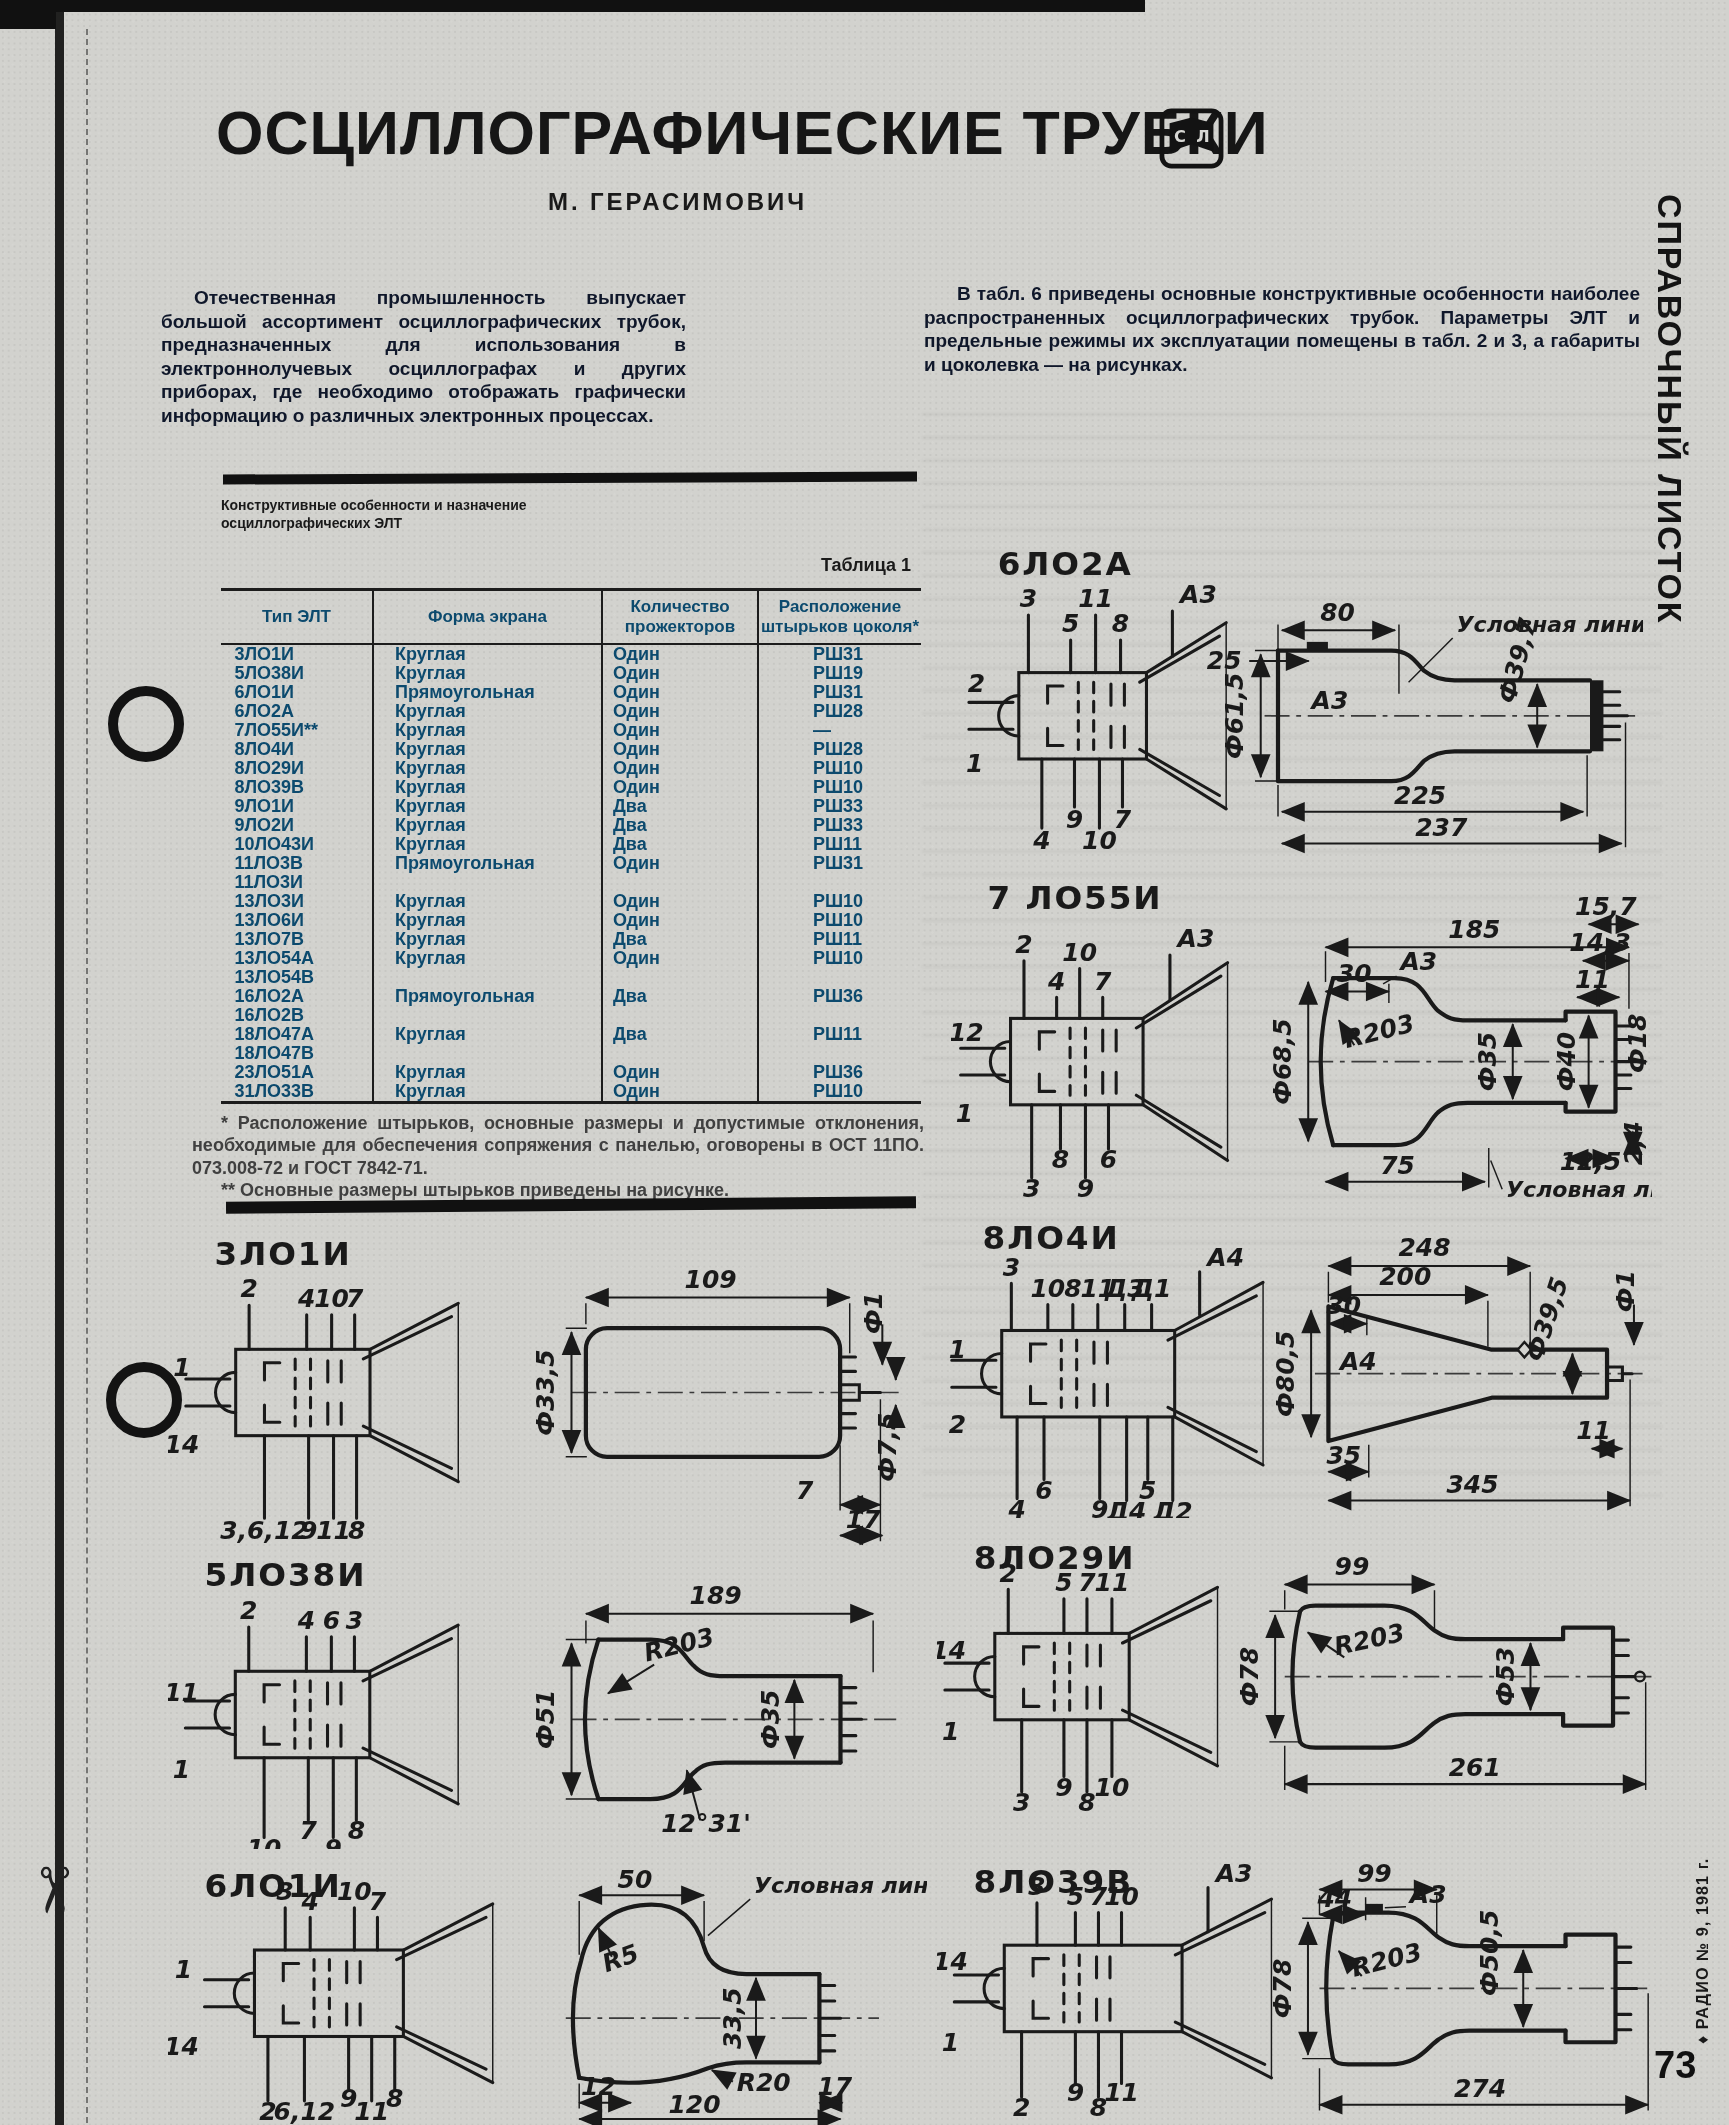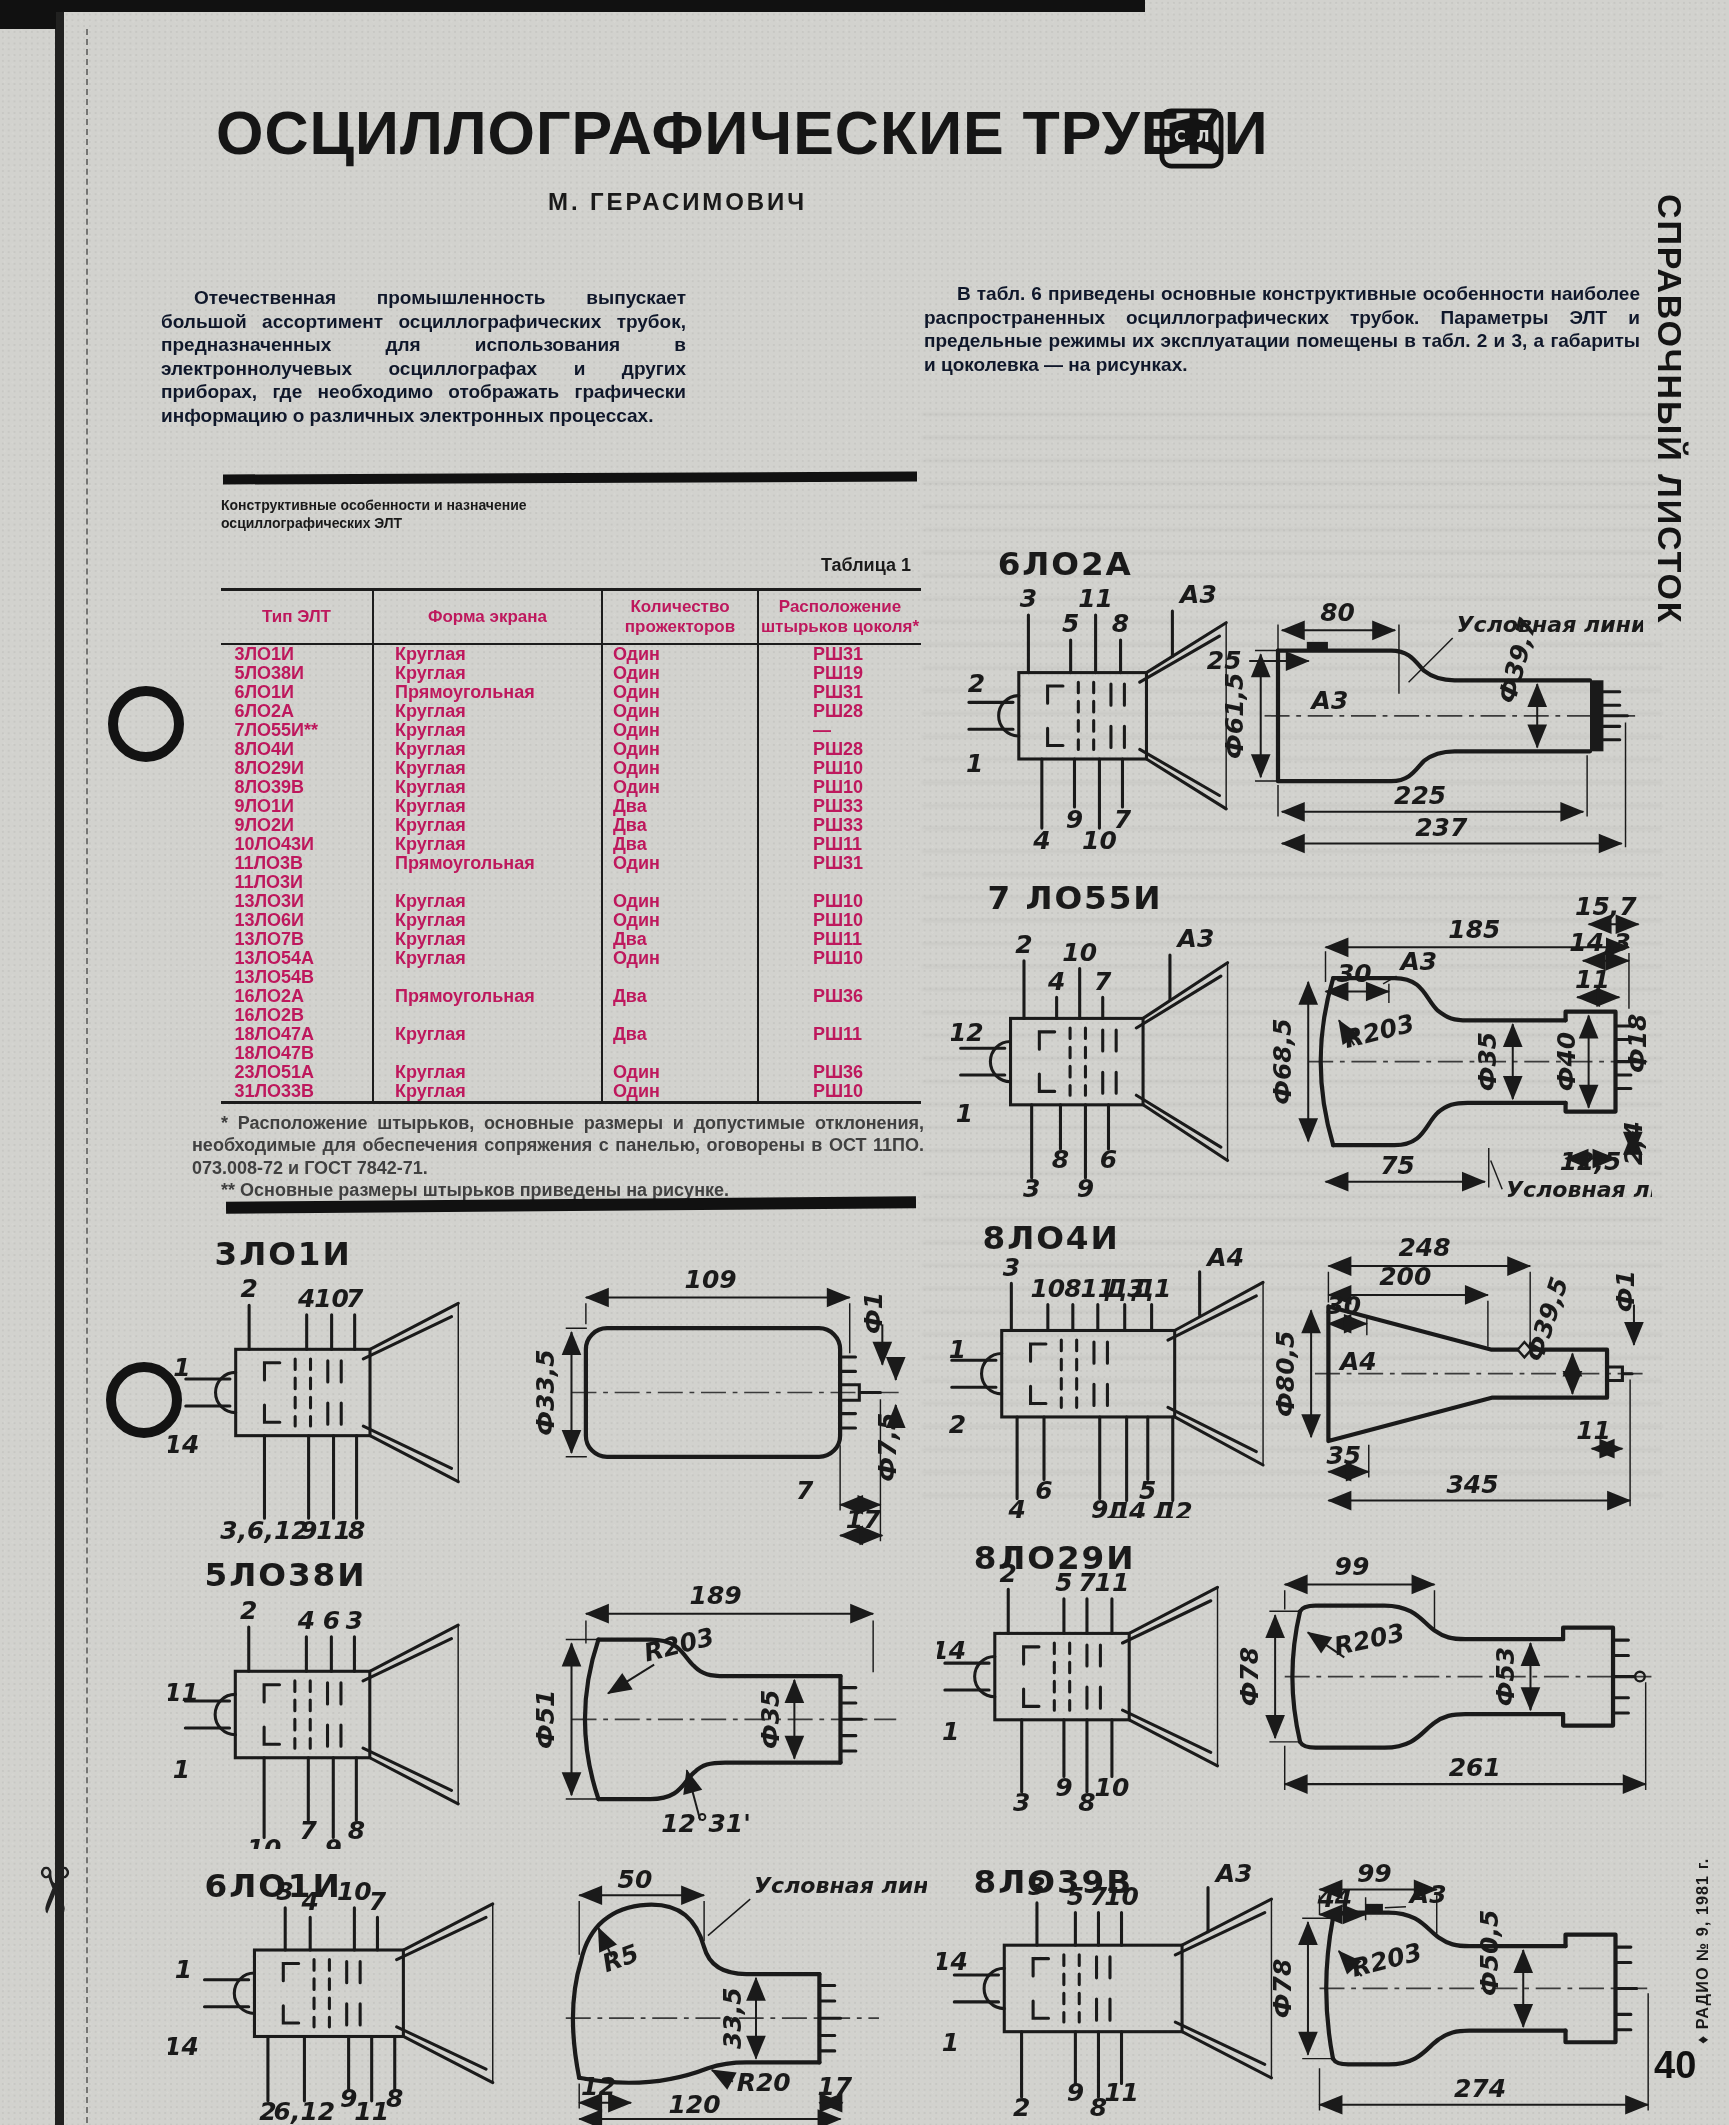--- a/index.html
+++ b/index.html
@@ -11,21 +11,21 @@
        font-family:"Liberation Sans",sans-serif;color:#1b1b1b;}
   .abs{position:absolute;}
   .bar{background:#111;}
   .title{font-weight:bold;font-size:61px;letter-spacing:1px;text-align:center;white-space:nowrap;color:#161616;}
   .author{font-weight:bold;font-size:24px;letter-spacing:2.9px;text-align:center;color:#1a1a1a;}
   .para{font-weight:bold;font-size:19px;line-height:1.24;text-align:justify;text-indent:33px;color:#0f172a;}
   .tabtitle{font-weight:bold;font-size:14px;text-align:left;line-height:1.3;color:#1a1a1a;}
   .tabcap{font-weight:bold;font-size:18px;text-align:right;color:#1a1a1a;}
   .tbl{position:absolute;left:221px;top:588px;width:699px;border-collapse:collapse;table-layout:fixed;
        border-top:3.8px solid #1c1c1c;border-bottom:3.8px solid #1c1c1c;
-       font-family:"Liberation Sans",sans-serif;color:#be185d;}
+       font-family:"Liberation Sans",sans-serif;color:#0c4a6e;}
   .tbl th{border-bottom:2.9px solid #1c1c1c;font-weight:bold;font-size:17px;line-height:1.18;padding:5.8px 1.9px;vertical-align:middle;}
   .tbl th + th, .tbl td + td{border-left:2.9px solid #1c1c1c;}
   .tbl td{height:19px;line-height:19px;font-size:18px;font-weight:bold;padding:0 0 0 13.4px;white-space:nowrap;}
   .tbl td:nth-child(2){padding-left:21px;}
   .tbl td:nth-child(3){padding-left:10px;margin-top:48px;}
   .tbl td:nth-child(4){padding-left:54px;}
   .foot{font-weight:bold;font-size:18px;line-height:1.24;text-align:justify;color:#404040;}
   .foot p{margin:0;text-indent:29px;}
   .sidev{writing-mode:vertical-rl;font-weight:bold;font-size:34px;letter-spacing:1.9px;color:#141414;white-space:nowrap;}
   .radiov{font-weight:bold;font-size:16.3px;letter-spacing:1px;color:#1a1a1a;transform:rotate(-90deg);transform-origin:0 0;white-space:nowrap;}
@@ -646,14 +646,14 @@
     <line class="dim" x1="386" y1="76" x2="386" y2="214" marker-start="url(#ar)" marker-end="url(#ar)"></line>
     <text class="dnum tam" transform="rotate(-90 368 145)" x="368" y="145">Ф78</text>
     <line class="dim" x1="610" y1="105" x2="610" y2="185" marker-start="url(#ar)" marker-end="url(#ar)"></line>
     <text class="dnum tam" transform="rotate(-90 584 108)" x="584" y="108">Ф50,5</text>
     <line class="dim" x1="398" y1="266" x2="740" y2="266" marker-start="url(#ar)" marker-end="url(#ar)"></line>
     <text x="565" y="258" class="dnum tam">274</text>
   </g>
 </svg>
 
 <div class="abs radiov" style="left:1693px;top:2044px;">♦ РАДИО № 9, 1981 г.</div>
-<div class="abs pageno" style="left:1654px;top:2044px;">40</div>
+<div class="abs pageno" style="left:1654px;top:2044px;">73</div>
 
 
 </body></html>

